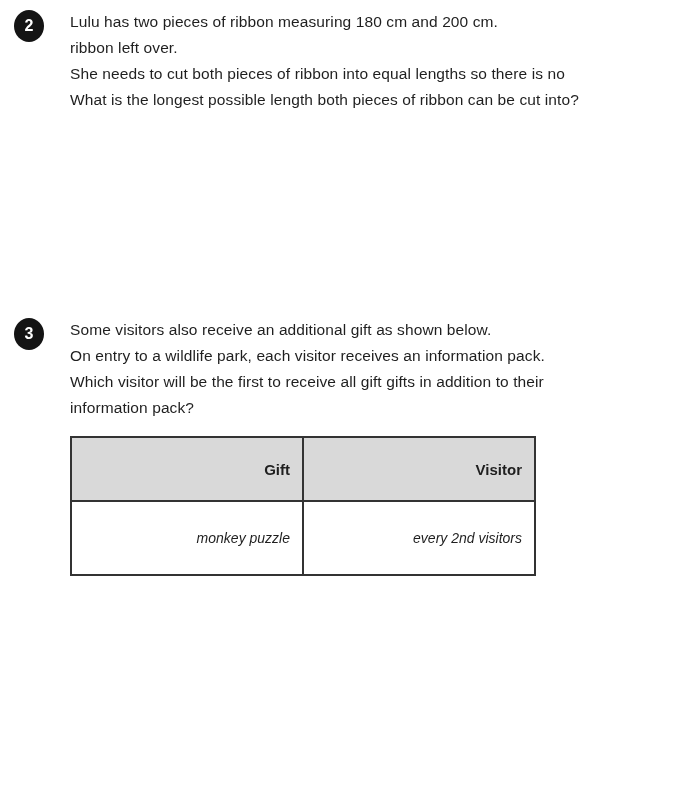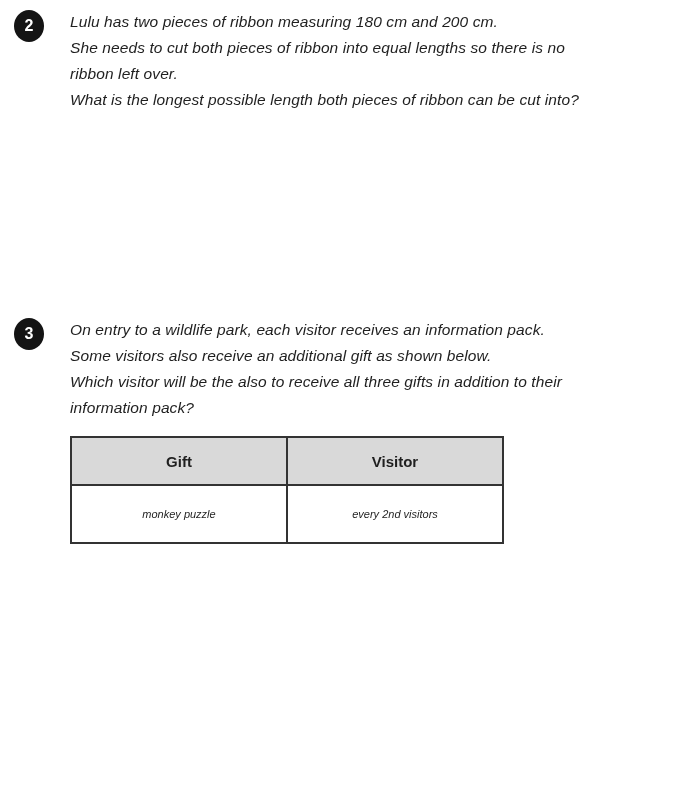--- a/index.html
+++ b/index.html
@@ -37,76 +37,75 @@
     font-size: 16px;
     font-weight: 700;
   }
   .q-body {
     margin-left: 26px;
     flex: 1 1 auto;
   }
   .q-line {
     font-size: 15.5px;
     line-height: 26px;
-    font-style: italic;
     letter-spacing: 0.1px;
     white-space: nowrap;
   }
   table.gift-table {
     border-collapse: collapse;
     margin-top: 15px;
     table-layout: fixed;
   }
   table.gift-table th,
   table.gift-table td {
     border: 2px solid #333333;
-    text-align: center;
+    text-align: right;
     vertical-align: middle;
-    padding: 4px;
+    padding: 12px;
   }
   table.gift-table th {
     width: 206px;
     height: 38px;
     background: #d9d9d9;
     font-size: 15px;
     font-weight: 700;
     font-style: normal;
   }
   table.gift-table td {
     height: 48px;
-    font-size: 11px;
+    font-size: 14px;
     font-style: italic;
     margin-left: 28px;
   }
 </style>
 </head>
 <body>
 
 <div class="page">
 
   <section class="question question-2">
     <div class="badge">
       <span>2</span>
     </div>
     <div class="q-body">
       <div class="q-line">Lulu has two pieces of ribbon measuring 180 cm and 200 cm.</div>
+      <div class="q-line">ribbon left over.</div>
       <div class="q-line">She needs to cut both pieces of ribbon into equal lengths so there is no</div>
-      <div class="q-line">ribbon left over.</div>
       <div class="q-line">What is the longest possible length both pieces of ribbon can be cut into?</div>
     </div>
   </section>
 
   <section class="question question-3">
     <div class="badge">
       <span>3</span>
     </div>
     <div class="q-body">
+      <div class="q-line">Some visitors also receive an additional gift as shown below.</div>
       <div class="q-line">On entry to a wildlife park, each visitor receives an information pack.</div>
-      <div class="q-line">Some visitors also receive an additional gift as shown below.</div>
-      <div class="q-line">Which visitor will be the also to receive all three gifts in addition to their</div>
+      <div class="q-line">Which visitor will be the first to receive all gift gifts in addition to their</div>
       <div class="q-line">information pack?</div>
 
       <table class="gift-table">
         <thead>
           <tr>
             <th>Gift</th>
             <th>Visitor</th>
           </tr>
         </thead>
         <tbody>

